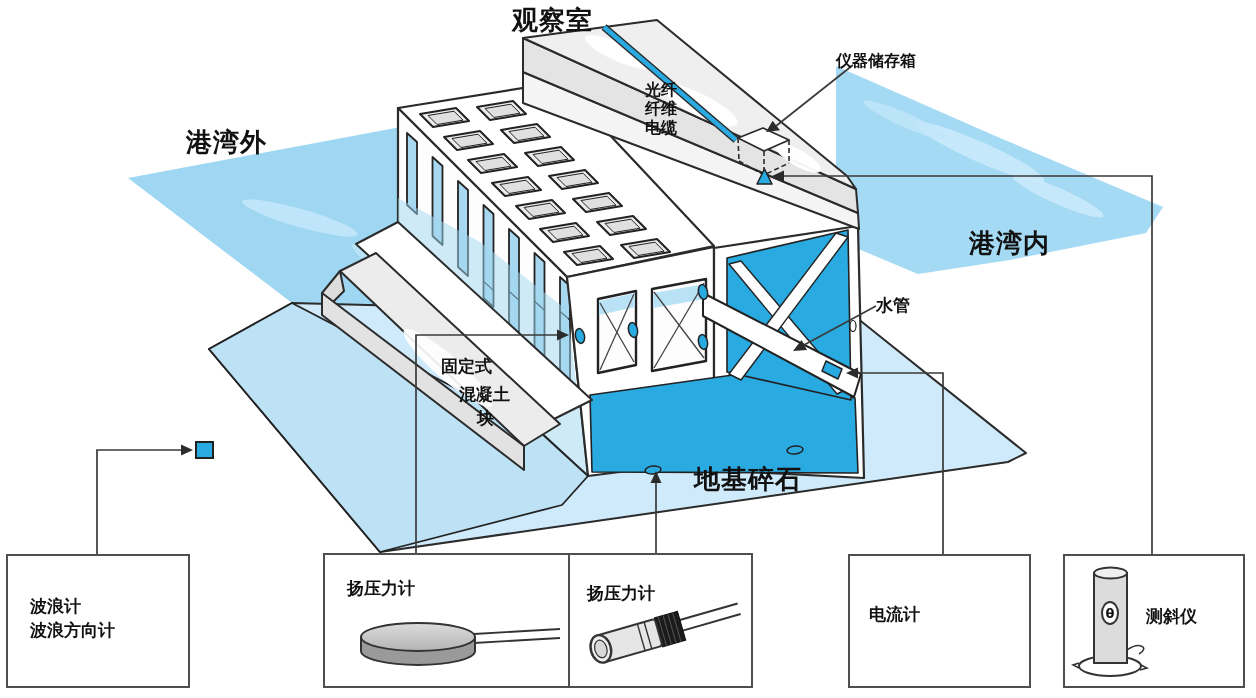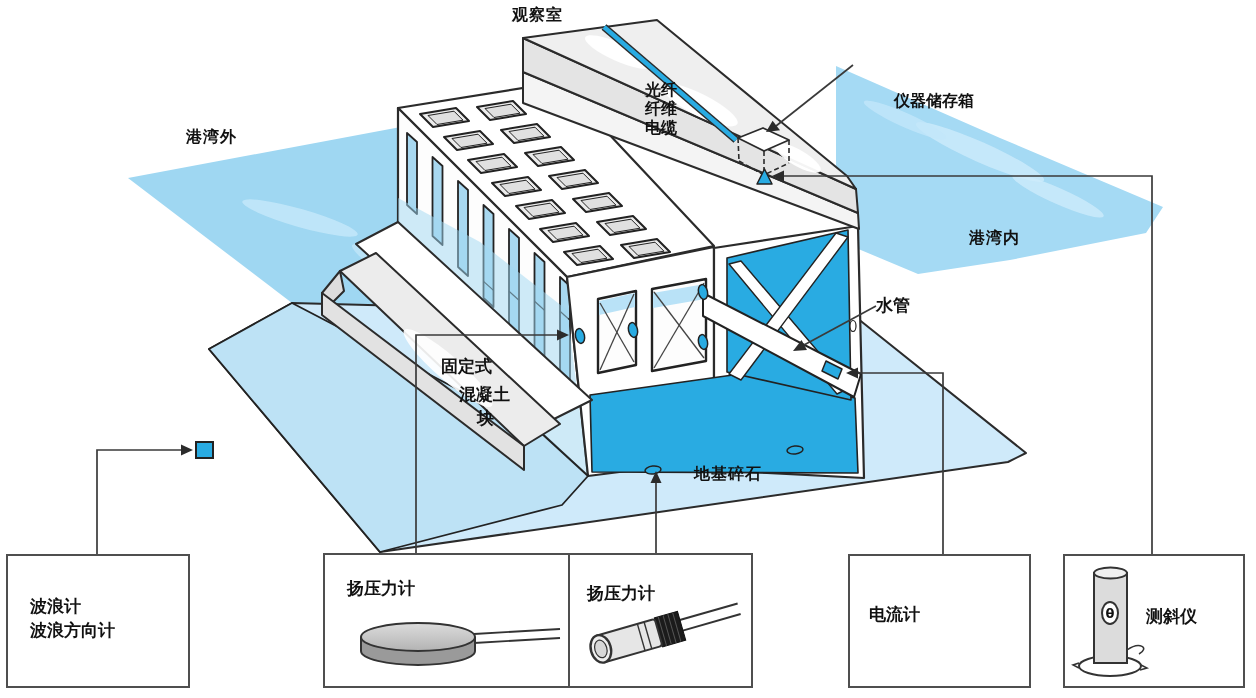--- a/index.html
+++ b/index.html
@@ -1,21 +1,21 @@
 <!DOCTYPE html>
 <html><head>
 <meta charset="utf-8">
 <style>
   html,body{margin:0;padding:0;background:#ffffff;}
   #stage{position:relative;width:1256px;height:698px;background:#ffffff;overflow:hidden;
          font-family:"DejaVu Sans","Liberation Sans",sans-serif;}
   #diagram-svg{position:absolute;left:0;top:0;z-index:2;}
   .legend-box{position:absolute;border:2px solid #4f4f4f;background:#ffffff;z-index:1;box-sizing:border-box;}
   .lbl{position:absolute;z-index:3;color:#111;font-weight:700;white-space:nowrap;line-height:1.15;}
-  .fs20{font-size:16px;letter-spacing:1px;}
+  .fs20{font-size:26px;letter-spacing:1px;}
   .fs17{font-size:17px;}
   .fs16{font-size:16px;}
   .fiber-line{font-size:16px;line-height:19px;}
 </style>
 </head>
 <body>
 
 <div id="stage">
 
   <div class="legend-box" style="left:6px;top:554px;width:184px;height:134px;"></div>
@@ -227,21 +227,21 @@
       <text x="1110" y="618" text-anchor="middle" font-size="13" font-weight="bold" fill="#111">θ</text>
     </g>
   </svg>
 
   <div class="lbl fs20" style="left:512px;top:6px;">观察室</div>
   <div class="lbl" style="left:645px;top:80px;">
     <div class="fiber-line">光纤</div>
     <div class="fiber-line">纤维</div>
     <div class="fiber-line">电缆</div>
   </div>
-  <div class="lbl fs16" style="left:894px;top:52px;margin-top:40px;">仪器储存箱</div>
+  <div class="lbl fs16" style="left:836px;top:52px;">仪器储存箱</div>
   <div class="lbl fs20" style="left:186px;top:128px;">港湾外</div>
   <div class="lbl fs20" style="left:969px;top:197px;margin-top:32px;">港湾内</div>
   <div class="lbl fs17" style="left:876px;top:296px;">水管</div>
   <div class="lbl fs17" style="left:441px;top:357px;">固定式</div>
   <div class="lbl fs17" style="left:459px;top:385px;">混凝土</div>
   <div class="lbl fs17" style="left:477px;top:409px;">块</div>
   <div class="lbl fs20" style="left:694px;top:465px;">地基碎石</div>
 
   <div class="lbl fs17" style="left:30px;top:597px;">波浪计</div>
   <div class="lbl fs17" style="left:30px;top:621px;">波浪方向计</div>

